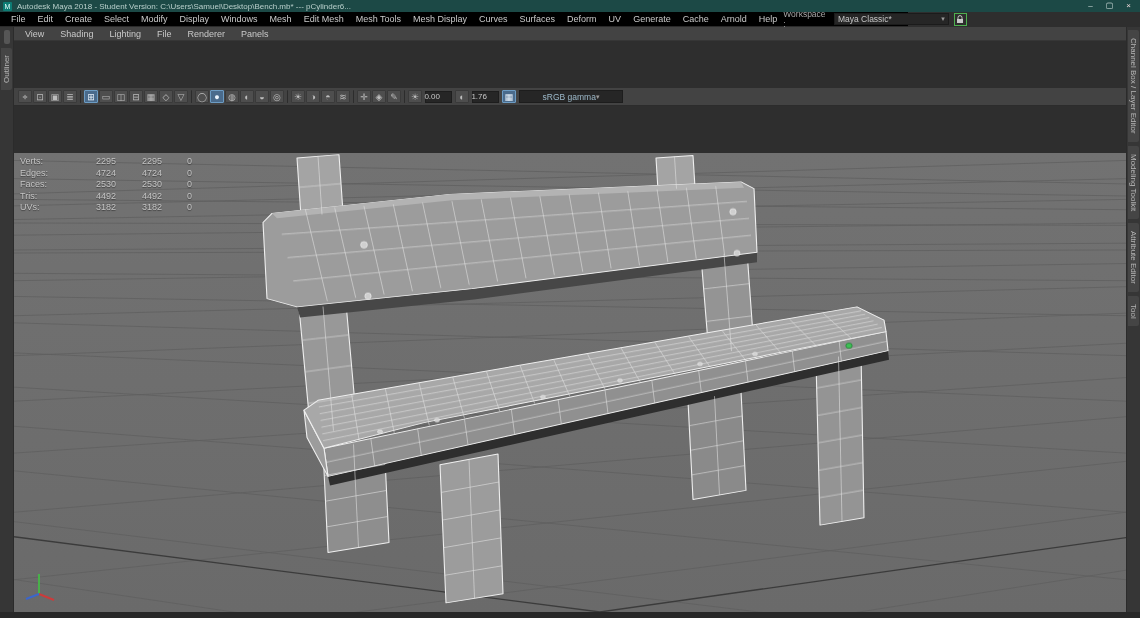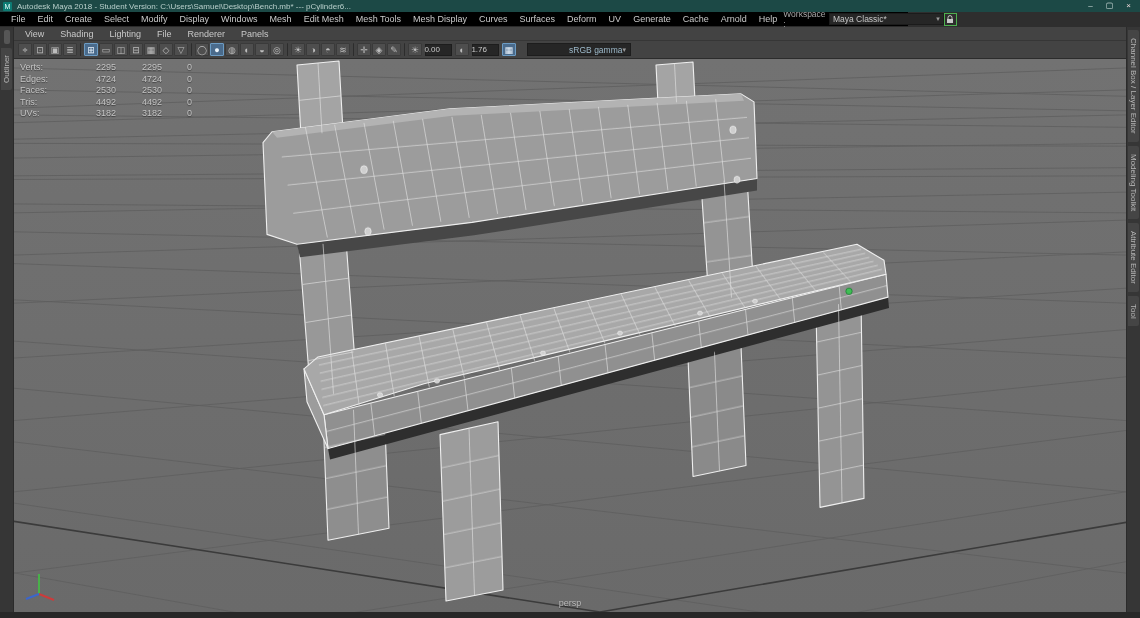--- a/index.html
+++ b/index.html
@@ -10,43 +10,43 @@
   .titlebar{position:absolute;left:0;top:0;width:1140px;height:12px;background:#1c4946;display:flex;align-items:center;padding:0 3px;z-index:10;}
   .maya-logo{width:9px;height:9px;background:#0d7c74;color:#eafffd;font-size:7px;line-height:9px;text-align:center;margin-right:5px;border-radius:1px;flex:0 0 auto;}
   .title-text{font-size:8px;color:#b9cfcb;white-space:nowrap;overflow:hidden;flex:1;}
   .win-btns{display:flex;align-items:center;gap:2px;}
   .win-btn{width:17px;height:10px;font-size:8px;line-height:10px;text-align:center;color:#d8e4e2;}
   .win-btn:last-child{color:#f0dcdc;}
 
   
   .menubar{position:absolute;left:0;top:12px;width:908px;height:15px;background:#000000;border-bottom:1px solid #2a2a2a;display:flex;align-items:center;padding-left:5px;z-index:9;}
   .mi{font-size:9px;color:#c9c9c9;padding:0 6px;white-space:nowrap;}
-  .workspace{margin-left:auto;display:flex;align-items:center;padding-right:5px;}
+  .workspace{margin-left:auto;display:flex;align-items:center;gap:5px;padding-right:5px;}
   .ws-label{font-size:8.5px;color:#a8a8a8;}
   .ws-dd{width:118px;height:12px;background:#262626;border:1px solid #1b1b1b;color:#c6c6c6;font-size:8.5px;display:flex;align-items:center;justify-content:space-between;padding:0 3px;}
   .dd-arrow{color:#9a9a9a;font-size:7px;}
   .ws-lock{width:13px;height:13px;border:1px solid #4db04f;background:#2d2d2d;display:flex;align-items:center;justify-content:center;}
 
   
   .leftbar{position:absolute;left:0;top:27px;width:14px;bottom:6px;background:#363636;border-right:1px solid #2b2b2b;z-index:8;}
   .grip{width:6px;height:14px;margin:3px auto 4px auto;background:#565656;border-radius:2px;}
   .vtab-left{writing-mode:vertical-rl;transform:rotate(180deg);font-size:8px;color:#b5b5b5;background:#454545;padding:7px 1px;margin:0 auto;width:11px;border-radius:2px 0 0 2px;display:block;}
   .rightbar{position:absolute;right:0;top:27px;width:14px;bottom:6px;background:#363636;border-left:1px solid #2b2b2b;display:flex;flex-direction:column;align-items:center;gap:4px;padding-top:3px;z-index:8;}
   .vtab{writing-mode:vertical-rl;font-size:8px;color:#b5b5b5;background:#454545;padding:8px 1px;width:11px;border-radius:0 2px 2px 0;white-space:nowrap;}
 
   
-  .centercol{position:absolute;left:14px;right:14px;top:27px;bottom:6px;display:flex;flex-direction:column;}
+  .centercol{position:absolute;left:14px;right:14px;top:27px;bottom:6px;display:flex;flex-direction:column;gap:47px;}
   .panelmenus{height:14px;background:#434343;display:flex;align-items:center;padding-left:3px;border-bottom:1px solid #363636;}
   .pmi{font-size:9px;color:#c9c9c9;padding:0 8px;}
   .vptoolbar{height:18px;background:#434343;display:flex;align-items:center;gap:1px;padding:0 4px;border-bottom:1px solid #2c2c2c;}
   .tbi{width:14px;height:13px;font-size:9px;line-height:12px;text-align:center;color:#bdbdbd;background:#4e4e4e;border:1px solid #3a3a3a;border-radius:1px;flex:0 0 auto;}
   .tbi.active{background:#4a6b8c;border-color:#6c9cc4;color:#eaf3fb;}
   .tbi.sep{width:1px;background:#2c2c2c;border:none;margin:0 2px;}
   .tb-field{width:27px;height:12px;background:#262626;border:1px solid #1d1d1d;color:#c9c9c9;font-size:8px;display:flex;align-items:center;justify-content:flex-end;padding:0 11px;margin:0 2px;}
-  .tb-dd{width:104px;height:13px;background:#262626;border:1px solid #1d1d1d;color:#9cb8c9;font-size:8.5px;display:flex;align-items:center;justify-content:flex-end;padding:0 4px;margin-left:10px;}
+  .tb-dd{width:104px;height:13px;background:#262626;border:1px solid #1d1d1d;color:#9cb8c9;font-size:8.5px;display:flex;align-items:center;justify-content:center;padding:0 4px;margin-left:2px;}
 
   
   .viewport{flex:1;position:relative;background:linear-gradient(#727272,#6a6a6a);overflow:hidden;}
   .vp-svg{position:absolute;inset:0;width:100%;height:100%;}
   .hud{position:absolute;top:3px;left:6px;font-size:9px;color:#c4c4c4;text-shadow:0 1px 1px rgba(0,0,0,.45);}
   .hud-row{display:flex;line-height:11.5px;}
   .hl{width:50px;}
   .hv{width:46px;text-align:right;}
   .h3{width:30px;}
   .persp-label{position:absolute;bottom:4px;left:0;right:0;text-align:center;font-size:9px;color:#b8b8b8;text-shadow:0 1px 1px rgba(0,0,0,.35);}
@@ -377,17 +377,16 @@
           <span class="hv h3">0</span>
         </div>
       </div>
 
     <svg class="gizmo" width="42" height="36">
       <line x1="17" y1="26" x2="17" y2="6" stroke="#49b04a" stroke-width="2"></line>
       <line x1="17" y1="26" x2="32" y2="32" stroke="#cc3b3b" stroke-width="2"></line>
       <line x1="17" y1="26" x2="4" y2="31" stroke="#3b66cc" stroke-width="2"></line>
     </svg>
 
-    <div class="persp-label">persp</div>
   </div>
 </div>
 
 <div class="bottombar"></div>
 
 </body></html>

